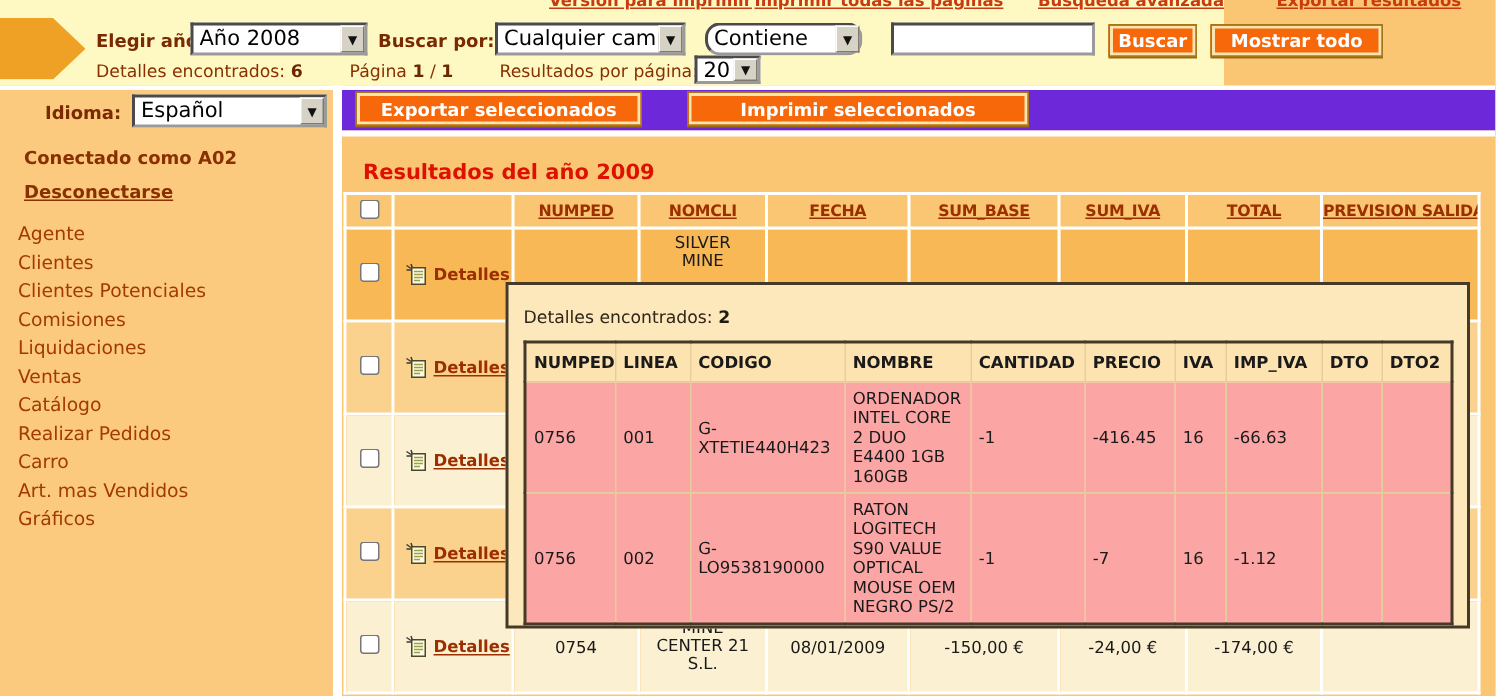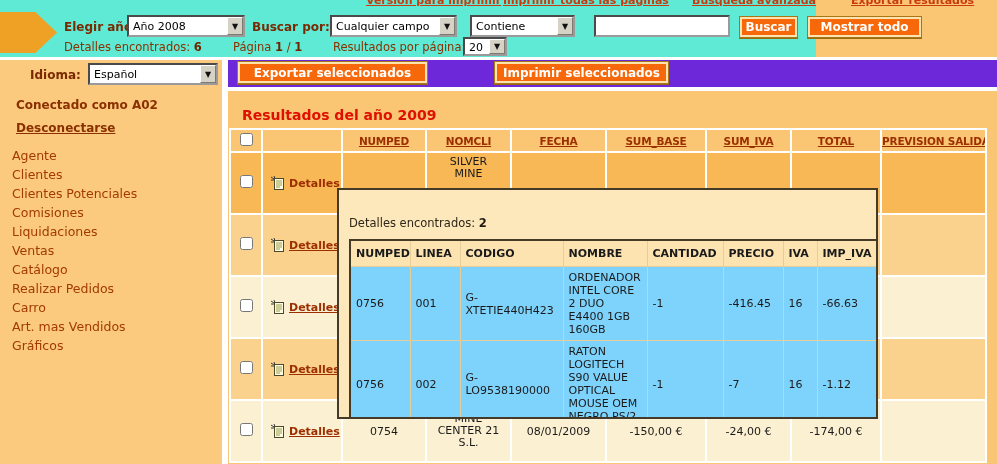--- a/index.html
+++ b/index.html
@@ -1,31 +1,31 @@
 <!DOCTYPE html>
 <html><head>
 <meta charset="utf-8">
 <style>
   * { margin:0; padding:0; box-sizing:border-box; }
   html,body { width:997px; height:464px; overflow:hidden; }
   body { font-family:"DejaVu Sans","Liberation Sans",sans-serif; }
   #screen { position:relative; width:997px; height:464px; background:#FBC674; overflow:hidden; }
 
   
-  .topbar { position:absolute; left:0; top:0; width:816px; height:57px; background:#5eead4;padding-left:28px; }
+  .topbar { position:absolute; left:0; top:0; width:816px; height:57px; background:#fef9c3;padding-left:28px; }
   .toplink { position:absolute; top:-6px; font-size:11px; font-weight:bold; color:#C83A10; text-decoration:underline; white-space:nowrap; cursor:pointer; }
   .arrow-deco { position:absolute; left:0; top:12px; width:57px; height:41px; background:#EFA125;
                 clip-path:polygon(0 0,62% 0,100% 50%,62% 100%,0 100%); }
   .lbl { position:absolute; font-size:12px; font-weight:bold; color:#7A2900; white-space:nowrap; }
   .info { position:absolute; font-size:11.5px; color:#8A3000; white-space:nowrap; }
   .info b { color:#6E2600; }
 
   
   .combo, .tinput { position:absolute; background:#fff; border:2px solid; border-color:#4a4a4a #9a9a9a #9a9a9a #4a4a4a; }
-  .combo .txt { position:absolute; left:4px; top:50%; transform:translateY(-50%); font-size:11px; color:#000; white-space:nowrap; overflow:hidden; max-width:calc(100% - 20px); }
+  .combo .txt { position:absolute; left:4px; top:50%; transform:translateY(-50%); font-size:14px; color:#000; white-space:nowrap; overflow:hidden; max-width:calc(100% - 20px); }
   .combo .cbtn { position:absolute; right:0; top:0; bottom:0; width:16px; background:#D6D2C6;
                  border:1px solid; border-color:#FFFFFF #7E7A70 #7E7A70 #FFFFFF;
                  display:flex; align-items:center; justify-content:center; font-size:8px; color:#111; cursor:pointer; }
   .tinput { font-size:11px; padding-left:4px; font-family:inherit; }
 
   .btn-orange { position:absolute; background:#F6680A; border:1px solid #A87617;
                 box-shadow:inset 0 0 0 2px #FCE4B0, 0 1px 0 #9a6a10;
                 color:#fff; font-weight:bold; font-size:12px; display:flex; align-items:center; justify-content:center;
                 cursor:pointer; white-space:nowrap; }
 
@@ -53,28 +53,28 @@
   tr.row-cr    { background:#FCF0D2; }
   .det-cell { text-align:left !important; padding-left:7px; white-space:nowrap; }
   .det-link { color:#9C2F00; font-weight:bold; text-decoration:underline; font-size:11px; cursor:pointer; vertical-align:middle; }
   tr.row-sel .det-link { text-decoration:none; }
   .det-ico { vertical-align:middle; margin-right:3px; }
   .vtop { vertical-align:top !important; padding-top:3px; }
   .nomcli-wrap { padding:0 10px; line-height:12px; }
   .cellpad { padding:0 10px; line-height:12px; }
 
   
-  .popup { position:absolute; left:337px; top:188px; width:541px; height:231px; background:#FDE8BC;
-           border:2px solid #453A28; padding:24px 10px; overflow:hidden; }
+  .popup { position:absolute; left:337px; top:188px; width:643px; height:231px; background:#FDE8BC;
+           border:2px solid #453A28; padding:12px 10px; overflow:hidden; }
   .popup-title { font-size:11.5px; color:#2E2618; margin-top:2px; }
   .popup-title b { color:#201A10; }
   table.ptable { width:619px; border-collapse:collapse; table-layout:fixed; border:2px solid #453A28; margin-top:9px; }
   .ptable th { background:#FCE3B0; border:1px solid #E6CE9A; font-size:11px; font-weight:bold; color:#1a1a1a;
                text-align:left; padding:6px 5px; white-space:nowrap; overflow:hidden; }
-  .ptable td { background:#7dd3fc; border:1px solid #E6CE9A; font-size:11px; color:#1a1a1a;
+  .ptable td { background:#fca5a5; border:1px solid #E6CE9A; font-size:11px; color:#1a1a1a;
                text-align:left; vertical-align:middle; padding:4px 5px; line-height:13px; overflow-wrap:break-word; }
 
   input[type="checkbox"] { width:13px; height:13px; cursor:pointer; }
 </style>
 </head>
 <body>
 
 <div id="screen">
 
   <div class="topbar">
@@ -90,21 +90,21 @@
       <span class="txt">Año 2008</span>
       <span class="cbtn">▼</span>
     </div>
 
     <span class="lbl" style="left:252px; top:20px;">Buscar por:</span>
     <div class="combo" style="left:330px; top:15px; width:127px; height:22px;">
       <span class="txt">Cualquier campo</span>
       <span class="cbtn">▼</span>
     </div>
 
-    <div class="combo" style="left:470px; top:15px; width:105px; height:22px;">
+    <div class="combo" style="left:470px; top:15px; width:105px; height:22px;border-radius:10px;">
       <span class="txt">Contiene</span>
       <span class="cbtn">▼</span>
     </div>
 
     <input class="tinput" style="left: 594px; top: 15px; width: 136px; height: 22px;" type="text" value="">
 
     <div class="btn-orange" style="left:739px; top:16px; width:59px; height:22px;">Buscar</div>
     <div class="btn-orange" style="left:807px; top:16px; width:115px; height:22px;">Mostrar todo</div>
 
     <span class="info" style="left:64px; top:40px;">
@@ -144,21 +144,21 @@
       <li>Carro</li>
       <li>Art. mas Vendidos</li>
       <li>Gráficos</li>
     </ul>
   </div>
 
   <div class="vline" style="left:222px; top:57px; width:6px; height:407px;"></div>
 
   <div class="actionband">
     <div class="btn-orange" style="left:9px; top:1px; width:191px; height:23px;">Exportar seleccionados</div>
-    <div class="btn-orange" style="left:230px; top:1px; width:175px; height:23px;margin-left:36px;">Imprimir seleccionados</div>
+    <div class="btn-orange" style="left:230px; top:1px; width:228px; height:23px;">Imprimir seleccionados</div>
   </div>
   <div class="hline" style="left:228px; top:87px; width:769px; height:4px;"></div>
 
   <div class="page-title">Resultados del año 2009</div>
 
   <table class="results">
     <colgroup>
       <col style="width:32px">
         <col style="width:80px">
         <col style="width:84px">

